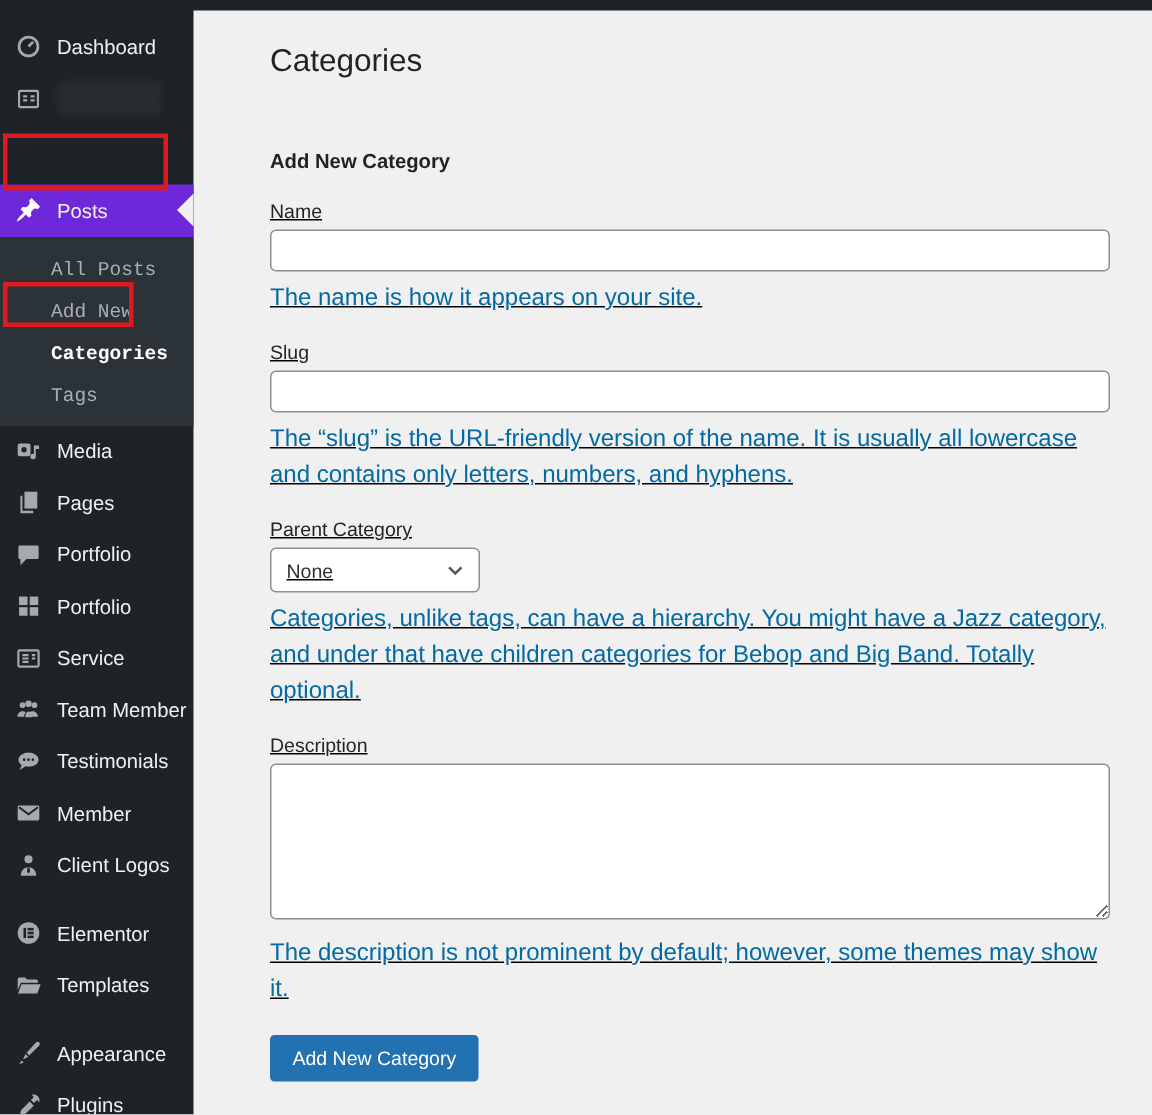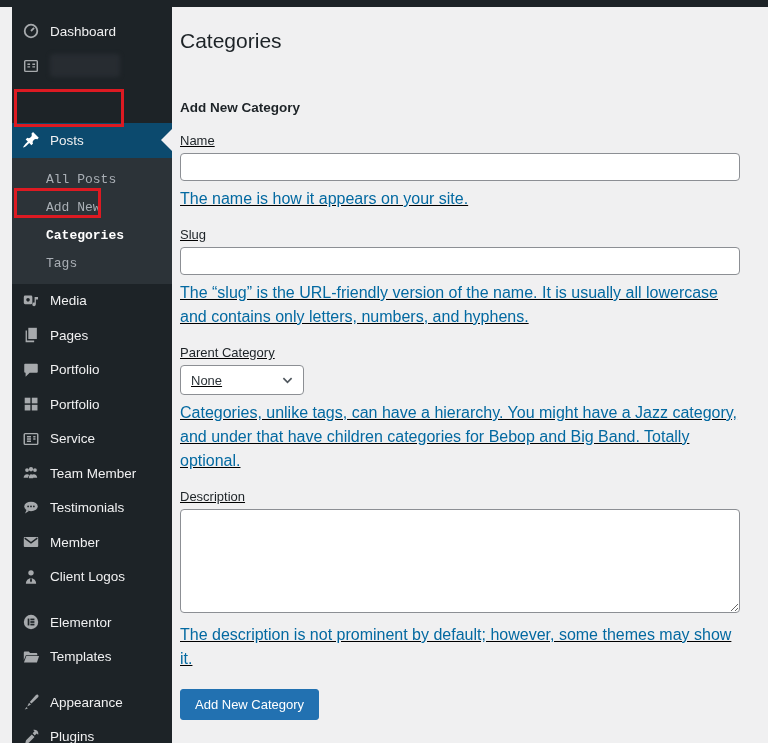--- a/index.html
+++ b/index.html
@@ -4,29 +4,29 @@
 <style>
   html,body{margin:0;padding:0;}
   body{
     width:768px;height:743px;position:relative;overflow:hidden;
     font-family:"Liberation Sans","DejaVu Sans",sans-serif;
     background:#f0f0f1;
   }
   
   .topbar{position:absolute;left:0;top:0;width:768px;height:7px;background:#1d2327;z-index:6;}
   
-  .sidebar{position:absolute;left:12px;top:0;width:160px;height:743px;background:#1d2327;z-index:4;}
+  .sidebar{position:absolute;left:0;top:0;width:129px;height:743px;background:#1d2327;z-index:4;}
   #sidebar-menu{padding-top:14px;}
   .mi{display:flex;align-items:center;height:34.5px;padding-left:10px;gap:10px;
       color:#f0f0f1;font-size:13.5px;text-decoration:none;cursor:pointer;box-sizing:border-box;}
   .mi-label{white-space:nowrap;}
   .mi-icon{width:18px;height:18px;color:#a7aaad;flex:0 0 18px;}
   .mi-icon svg{width:18px;height:18px;display:block;}
   .mi.posts{margin-top:10px;}
-  .mi.active{background:#0c4a6e;position:relative;margin-top:40px;}
+  .mi.active{background:#6d28d9;position:relative;margin-top:40px;}
   .mi.active .mi-icon{color:#ffffff;}
   .cur-arrow{position:absolute;right:0;top:50%;transform:translateY(-50%);width:0;height:0;
       border-top:11px solid transparent;border-bottom:11px solid transparent;
       border-right:11px solid #f0f0f1;}
   .blob{width:70px;height:23px;background:#272c31;border-radius:4px;filter:blur(2px);}
   .submenu{background:#2c3338;padding:8px 0 6px;}
   .smi{display:block;padding:6px 0 7px 34px;color:#a9afb5;font-size:13px;text-decoration:none;cursor:pointer;font-family:Liberation Mono, monospace;}
   .smi.current{color:#ffffff;font-weight:bold;}
   .sep{height:11px;}
   
@@ -38,21 +38,21 @@
       box-sizing:border-box;padding:14px 28px 0 20px;}
   h1.page-title{font-size:21px;font-weight:400;color:#1d2327;margin:8px 0 0;}
   h2.form-title{font-size:13.5px;font-weight:700;color:#1d2327;margin:47px 0 0;}
   .form{margin-top:18px;}
   .group{margin-top:0;text-decoration:underline;}
   .group + .group{margin-top:16px;}
   .group label{display:block;font-size:13px;color:#1d2327;margin-bottom:5px;}
   .text-input{width:100%;height:28px;border:1px solid #8c8f94;border-radius:4px;background:#fff;
       box-sizing:border-box;padding:0 8px;font-size:13px;color:#2c3338;outline:none;}
   .help{font-size:16px;color:#0369a1;margin:6px 0 0;line-height:1.5;}
-  .select{width:124px;height:30px;border:1px solid #8c8f94;border-radius:4px;background:#fff;
+  .select{width:140px;height:30px;border:1px solid #8c8f94;border-radius:4px;background:#fff;
       display:flex;align-items:center;justify-content:space-between;box-sizing:border-box;
       padding:0 10px;font-size:13px;color:#2c3338;cursor:pointer;}
   .select svg{width:11px;height:11px;display:block;}
   textarea.desc{width:100%;height:104px;border:1px solid #8c8f94;border-radius:4px;background:#fff;
       box-sizing:border-box;padding:6px 8px;font-size:13px;color:#2c3338;resize:vertical;outline:none;
       font-family:"Liberation Sans","DejaVu Sans",sans-serif;}
   .btn-primary{margin-top:18px;display:inline-block;background:#2271b1;color:#fff;border:1px solid #2271b1;
       border-radius:3px;font-size:13px;padding:7px 14px;cursor:pointer;
       font-family:"Liberation Sans","DejaVu Sans",sans-serif;}
 </style>

